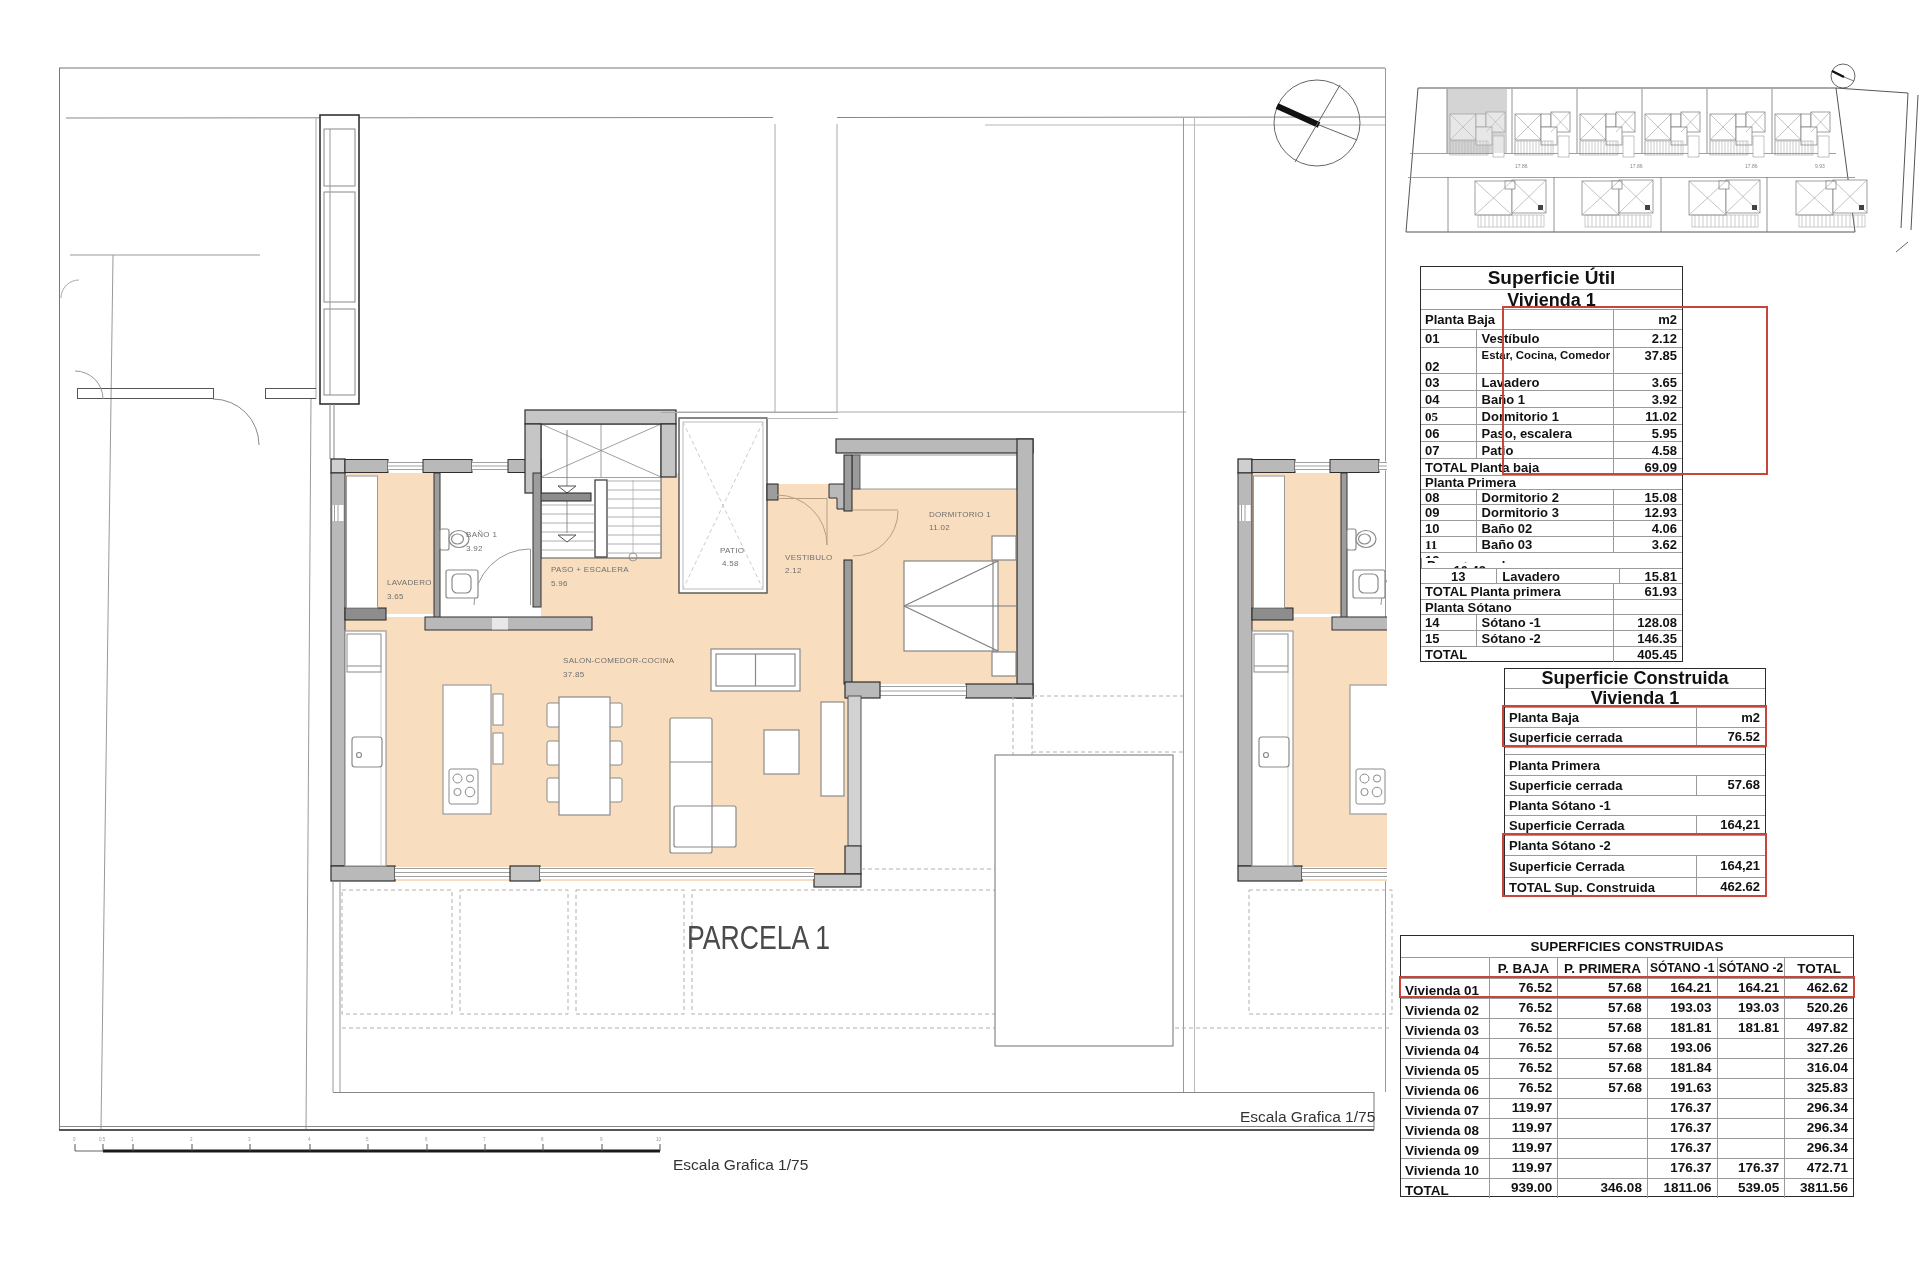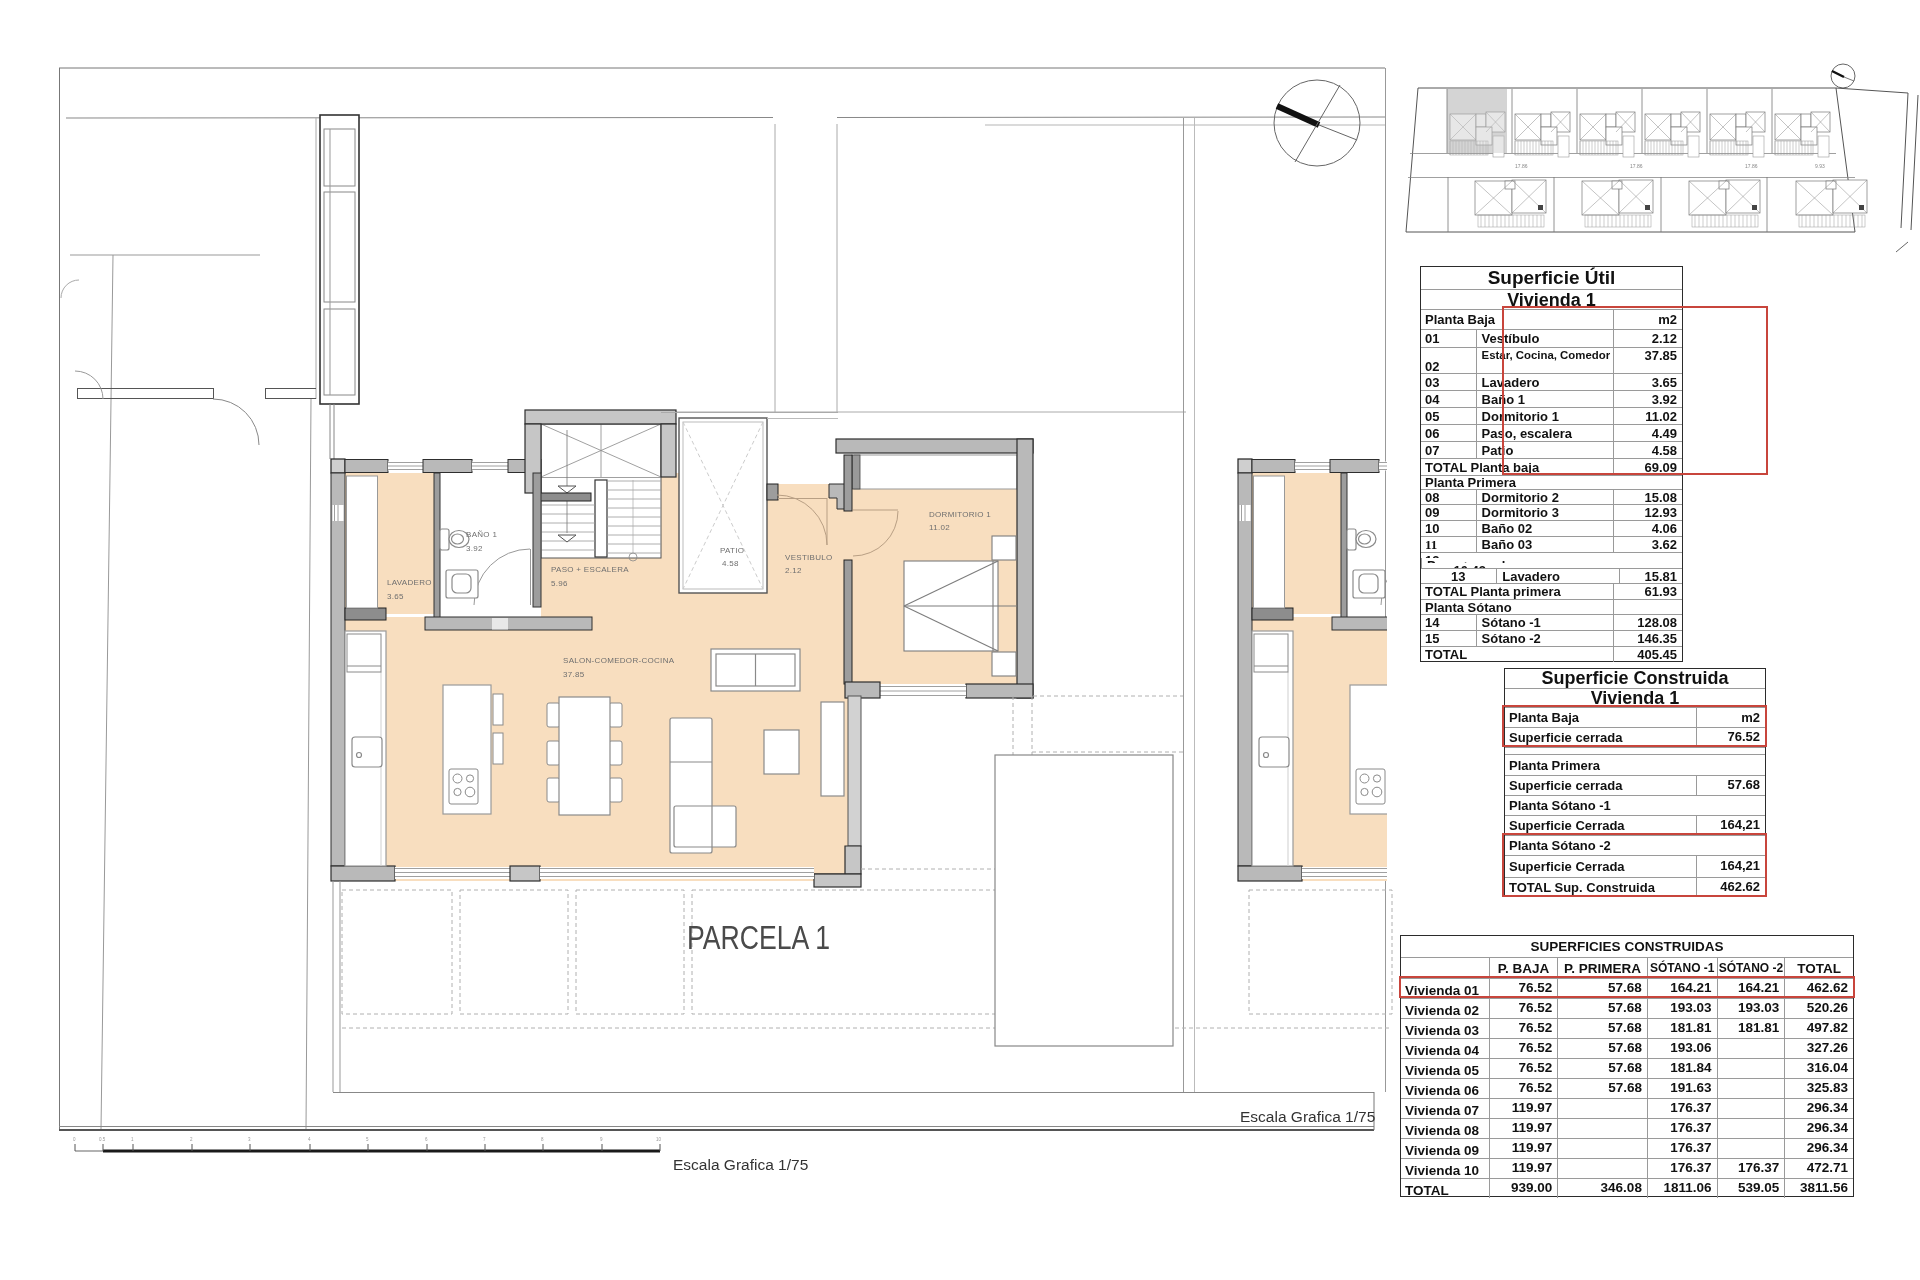--- a/index.html
+++ b/index.html
@@ -594,28 +594,28 @@
         <div class="c" style="width:55px;padding-left:4px;line-height:17px;">03</div>
         <div class="c vr" style="width:138px;padding-left:5px;line-height:17px;">Lavadero</div>
         <div class="c r vr" style="width:70px;padding-right:5px;line-height:17px;">3.65</div>
       </div>
   <div class="row" style="height:17px;">
         <div class="c" style="width:55px;padding-left:4px;line-height:17px;">04</div>
         <div class="c vr" style="width:138px;padding-left:5px;line-height:17px;">Baño 1</div>
         <div class="c r vr" style="width:70px;padding-right:5px;line-height:17px;">3.92</div>
       </div>
   <div class="row" style="height:17px;">
-        <div class="c" style="width:55px;padding-left:4px;line-height:17px;">05</div>
+        <div class="c" style="width:55px;padding-left:4px;line-height:17px;font-family:Liberation Serif, serif;">05</div>
         <div class="c vr" style="width:138px;padding-left:5px;line-height:17px;">Dormitorio 1</div>
         <div class="c r vr" style="width:70px;padding-right:5px;line-height:17px;">11.02</div>
       </div>
   <div class="row" style="height:17px;">
         <div class="c" style="width:55px;padding-left:4px;line-height:17px;">06</div>
         <div class="c vr" style="width:138px;padding-left:5px;line-height:17px;">Paso, escalera</div>
-        <div class="c r vr" style="width:70px;padding-right:5px;line-height:17px;">4.49</div>
+        <div class="c r vr" style="width:70px;padding-right:5px;line-height:17px;">5.95</div>
       </div>
   <div class="row" style="height:17px;">
         <div class="c" style="width:55px;padding-left:4px;line-height:17px;">07</div>
         <div class="c vr" style="width:138px;padding-left:5px;line-height:17px;">Patio</div>
         <div class="c r vr" style="width:70px;padding-right:5px;line-height:17px;">4.58</div>
       </div>
   <div class="row" style="height:17px;">
         <div class="c" style="width:193px;padding-left:4px;line-height:17px;">TOTAL Planta baja</div>
         <div class="c r vr" style="width:70px;padding-right:5px;line-height:17px;">69.09</div>
       </div>

